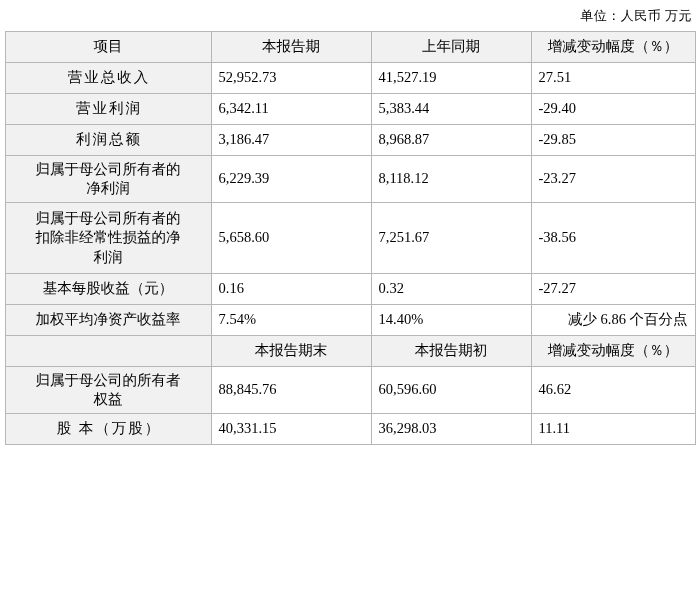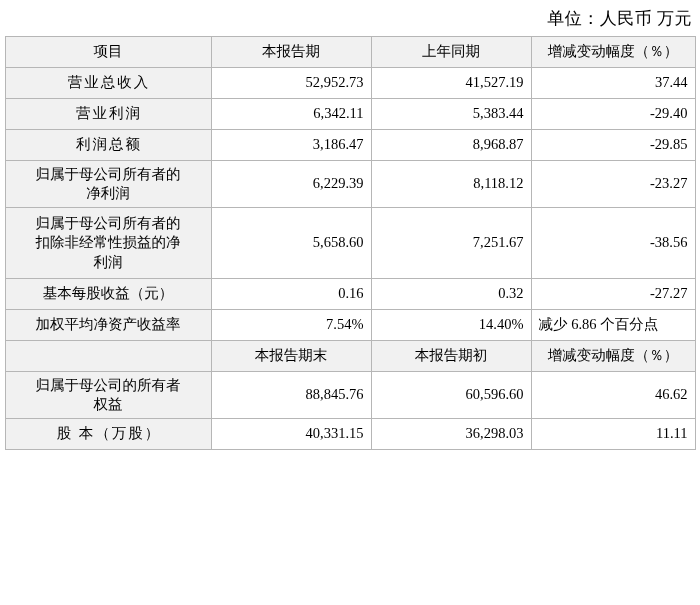--- a/index.html
+++ b/index.html
@@ -15,21 +15,21 @@
     overflow: hidden;
   }
   .page {
     position: relative;
     width: 700px;
     height: 605px;
     box-sizing: border-box;
   }
   .unit-line {
     text-align: right;
-    font-size: 17px;
+    font-size: 13px;
     padding: 7px 8px 6px 0;
     letter-spacing: 0.5px;
   }
   table.fin {
     border-collapse: collapse;
     width: 690px;
     margin: 0 auto;
     table-layout: fixed;
   }
   table.fin td {
@@ -47,26 +47,25 @@
   .hdr {
     background: #f1f1f1;
     text-align: center;
     font-size: 14.5px;
   }
   .rowhead {
     background: #f1f1f1;
     text-align: center;
   }
   .num {
-    text-align: right;
     padding-right: 10px;
     font-family: "Liberation Serif", "DejaVu Serif", serif;
   }
   .center {
-    text-align: left;
+    text-align: right;
   }
   .sp2 { letter-spacing: 6px; text-indent: 6px; }
   .sp1 { letter-spacing: 2px; text-indent: 2px; }
   .tall { height: 46px; }
   .taller { height: 70px; }
   .reg { height: 30px; }
 </style>
 </head>
 <body>
 
@@ -87,21 +86,21 @@
           <td class="hdr reg">本报告期</td>
           <td class="hdr reg">上年同期</td>
           <td class="hdr reg">增减变动幅度（％）</td>
         </tr>
         <tr>
           <td class="rowhead reg">
             <div class="sp1">营业总收入</div>
           </td>
           <td class="num">52,952.73</td>
           <td class="num">41,527.19</td>
-          <td class="num">37.44</td>
+          <td class="num">27.51</td>
         </tr>
         <tr>
           <td class="rowhead reg">
             <div class="sp1">营业利润</div>
           </td>
           <td class="num">6,342.11</td>
           <td class="num">5,383.44</td>
           <td class="num">-29.40</td>
         </tr>
         <tr>

